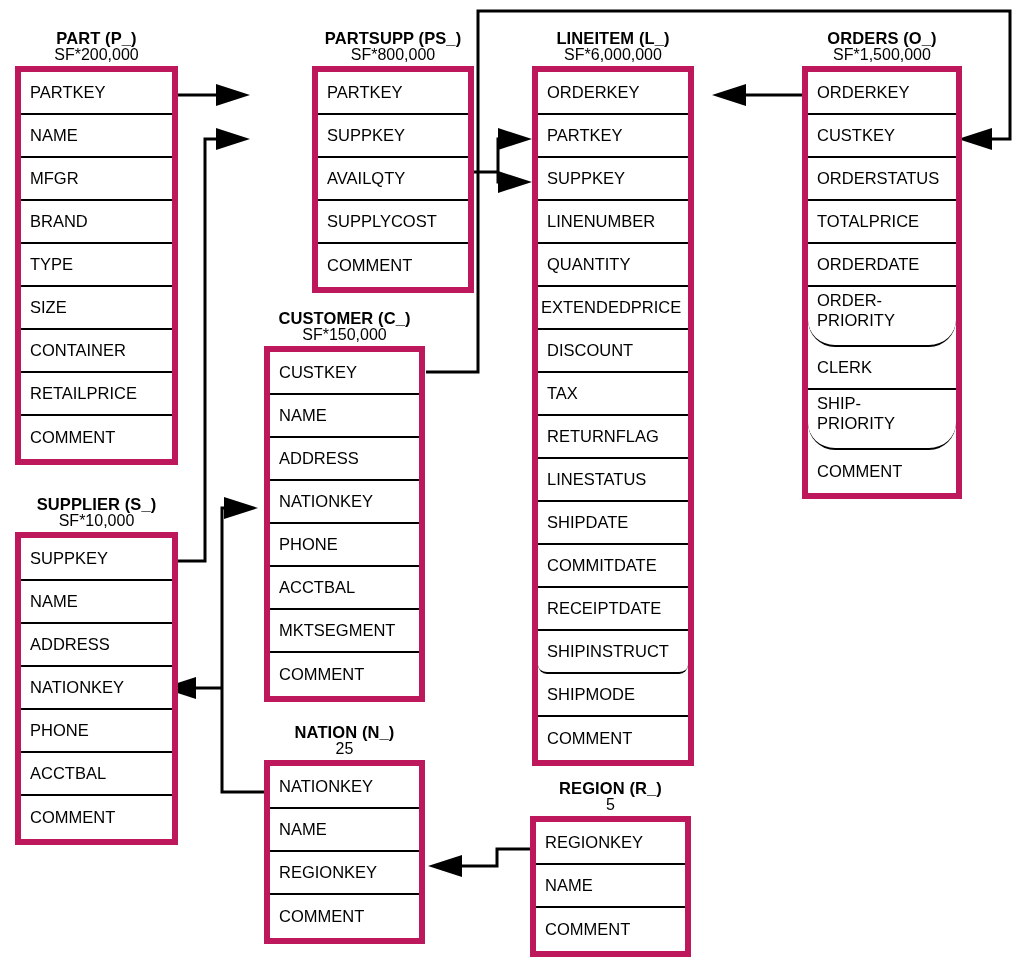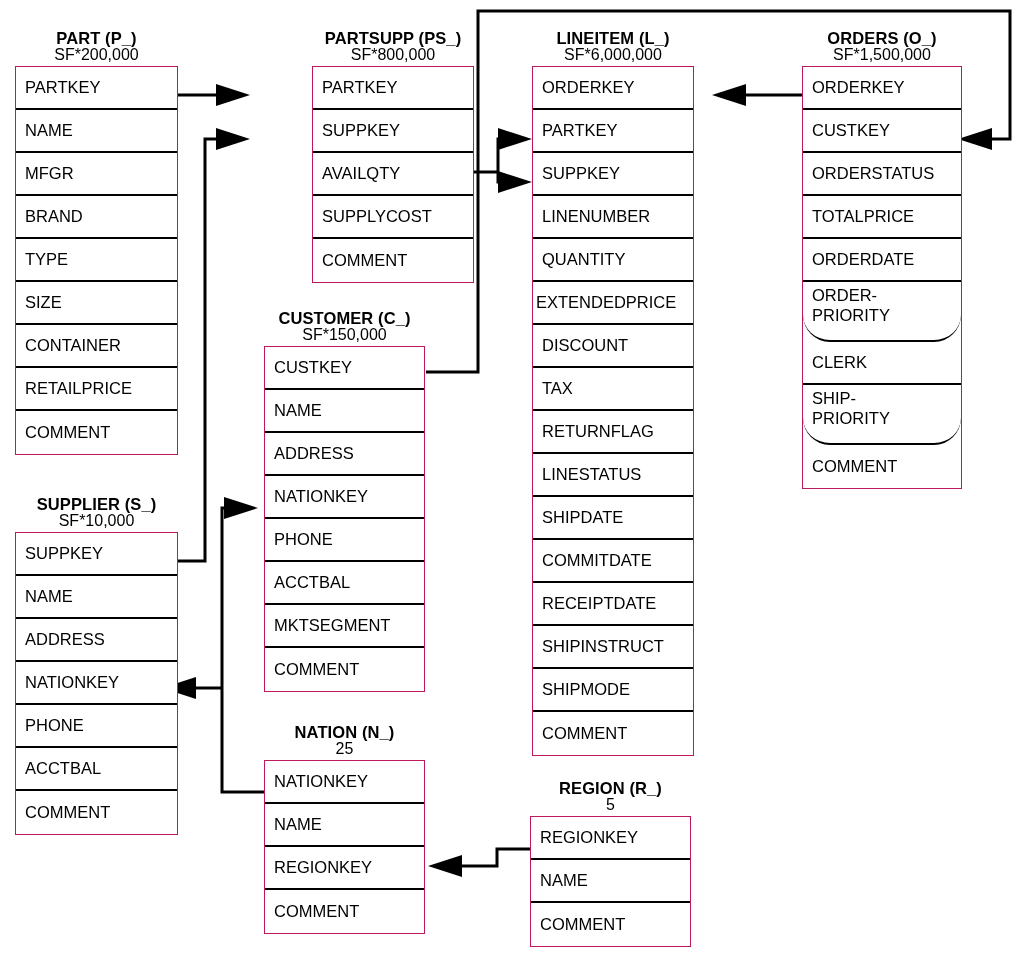--- a/index.html
+++ b/index.html
@@ -30,21 +30,21 @@
     letter-spacing:.1px;
     white-space:nowrap;
   }
   .entity-card{
     display:block;
     font-weight:normal;
     font-size:16px;
     white-space:nowrap;
   }
   .entity-box{
-    border:1px solid #be185d;
+    border:6px solid #be185d;
     background:#fff;
     box-sizing:border-box;
   }
   .field{
     box-sizing:border-box;
     border-bottom:2px solid #000;
     padding:0 0 0 9px;
     font-size:16.5px;
     display:flex;
     align-items:center;
@@ -160,21 +160,21 @@
       <div class="field" style="height:43px;">LINENUMBER</div>
       <div class="field" style="height:43px;">QUANTITY</div>
       <div class="field" style="height:43px; padding-left:3px;">EXTENDEDPRICE</div>
       <div class="field" style="height:43px;">DISCOUNT</div>
       <div class="field" style="height:43px;">TAX</div>
       <div class="field" style="height:43px;">RETURNFLAG</div>
       <div class="field" style="height:43px;">LINESTATUS</div>
       <div class="field" style="height:43px;">SHIPDATE</div>
       <div class="field" style="height:43px;">COMMITDATE</div>
       <div class="field" style="height:43px;">RECEIPTDATE</div>
-      <div class="field" style="height:43px;">SHIPINSTRUCT</div>
+      <div class="field" style="height:43px;border-radius:9px;">SHIPINSTRUCT</div>
       <div class="field" style="height:43px;">SHIPMODE</div>
       <div class="field" style="height:43px;">COMMENT</div>
     </div>
   </div>
 
   <div class="entity" style="left:802px; top:30px; width:160px;">
     <div class="entity-head">
       <span class="entity-title">ORDERS (O_)</span>
       <span class="entity-card">SF*1,500,000</span>
     </div>

